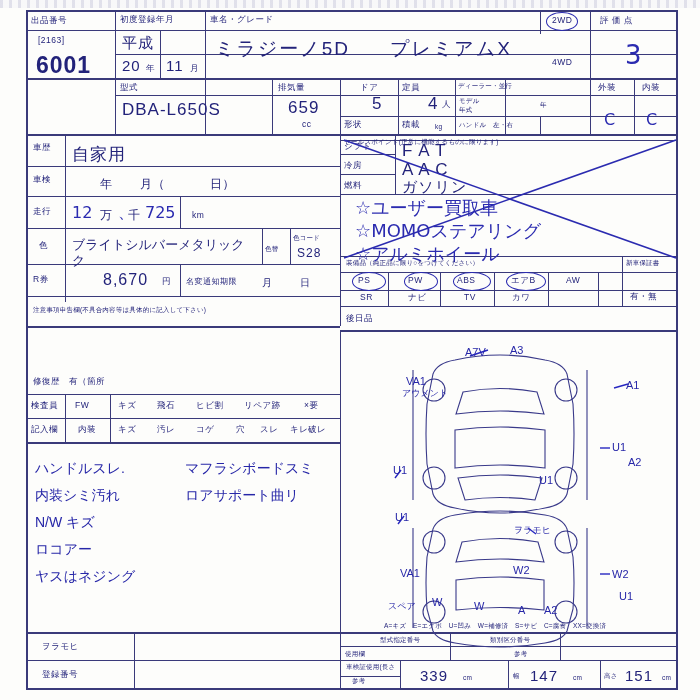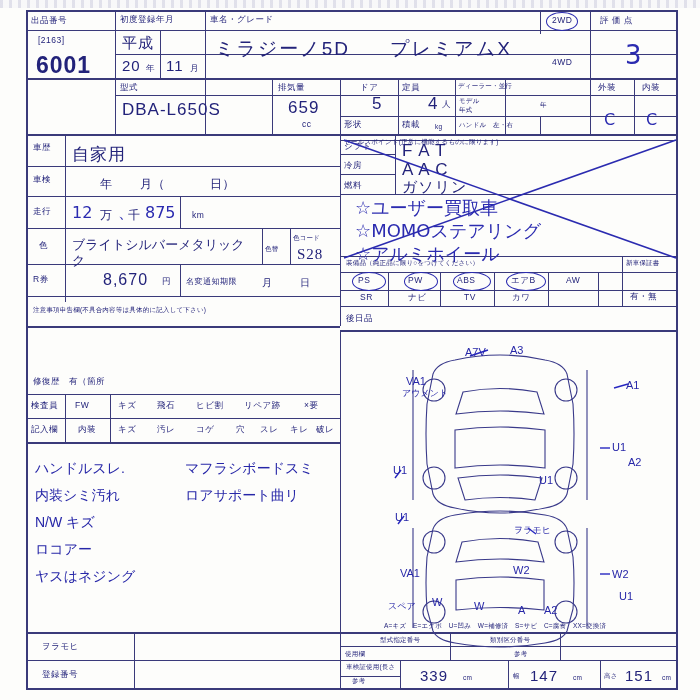--- a/index.html
+++ b/index.html
@@ -165,29 +165,29 @@
   <div class="tx lbl" style="left:33px;top:174px;">車検</div>
   <div class="tx lbl" style="left:100px;top:176px;font-size:12px;">年</div>
   <div class="tx lbl" style="left:140px;top:176px;font-size:12px;">月（</div>
   <div class="tx lbl" style="left:210px;top:176px;font-size:12px;">日）</div>
 
   <div class="tx lbl" style="left:33px;top:206px;">走行</div>
   <div class="tx hand" style="left:72px;top:203px;font-size:16px;">12</div>
   <div class="tx lbl" style="left:100px;top:207px;font-size:12px;">万</div>
   <div class="tx hand" style="left:118px;top:203px;font-size:16px;">、</div>
   <div class="tx lbl" style="left:128px;top:207px;font-size:12px;">千</div>
-  <div class="tx hand" style="left:145px;top:203px;font-size:16px;">875</div>
+  <div class="tx hand" style="left:145px;top:203px;font-size:16px;">725</div>
   <div class="tx lbl" style="left:192px;top:210px;">km</div>
 
   <div class="tx lbl" style="left:39px;top:240px;">色</div>
   <div class="tx" style="left:72px;top:236px;font-size:13px;">ブライトシルバーメタリック</div>
   <div class="tx" style="left:72px;top:252px;font-size:13px;">ク</div>
   <div class="tx lbl6" style="left:265px;top:245px;">色替</div>
   <div class="tx lbl6" style="left:293px;top:234px;">色コード</div>
-  <div class="tx val" style="left:297px;top:246px;font-size:15px;font-family:Liberation Serif, serif;">S28</div>
+  <div class="tx val" style="left:297px;top:246px;font-size:12px;">S28</div>
 
   <div class="tx lbl" style="left:33px;top:274px;">R券</div>
   <div class="tx val" style="left:103px;top:271px;font-size:16px;">8,670</div>
   <div class="tx lbl" style="left:162px;top:276px;">円</div>
   <div class="tx lbl" style="left:186px;top:276px;font-size:8px;">名変通知期限</div>
   <div class="tx lbl" style="left:262px;top:276px;font-size:10px;">月</div>
   <div class="tx lbl" style="left:300px;top:276px;font-size:10px;">日</div>
 
   <div class="tx lbl6" style="left:33px;top:306px;">注意事項申告欄(不具合内容等は具体的に記入して下さい)</div>
 
@@ -242,21 +242,21 @@
   <div class="tx lbl" style="left:196px;top:400px;">ヒビ割</div>
   <div class="tx lbl" style="left:244px;top:400px;">リペア跡</div>
   <div class="tx lbl" style="left:304px;top:400px;">×要</div>
 
   <div class="tx lbl" style="left:118px;top:424px;">キズ</div>
   <div class="tx lbl" style="left:157px;top:424px;">汚レ</div>
   <div class="tx lbl" style="left:196px;top:424px;">コゲ</div>
   <div class="tx lbl" style="left:236px;top:424px;">穴</div>
   <div class="tx lbl" style="left:260px;top:424px;">スレ</div>
   <div class="tx lbl" style="left:290px;top:424px;">キレ</div>
-  <div class="tx lbl" style="left:316px;top:424px;">破レ</div>
+  <div class="tx lbl" style="left:308px;top:424px;">破レ</div>
 
   <div class="tx hw" style="left:35px;top:460px;">ハンドルスレ.</div>
   <div class="tx hw" style="left:35px;top:487px;">内装シミ汚れ</div>
   <div class="tx hw" style="left:35px;top:514px;">N/W キズ</div>
   <div class="tx hw" style="left:35px;top:541px;">ロコアー</div>
   <div class="tx hw" style="left:35px;top:568px;">ヤスはネジング</div>
 
   <div class="tx hw" style="left:185px;top:460px;">マフラシボードスミ</div>
   <div class="tx hw" style="left:185px;top:487px;">ロアサポート曲リ</div>
 

